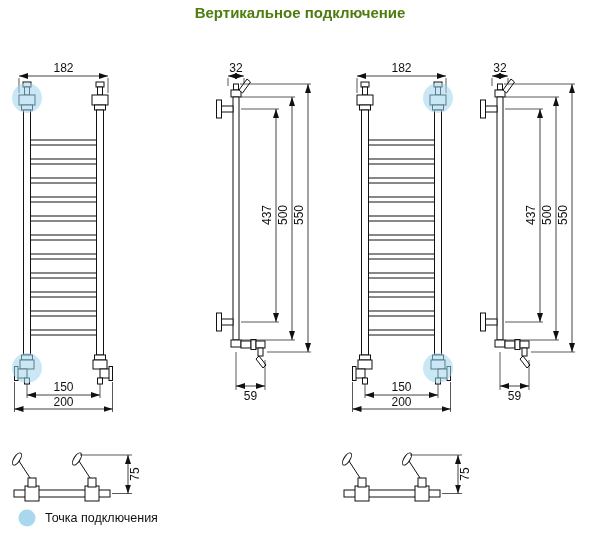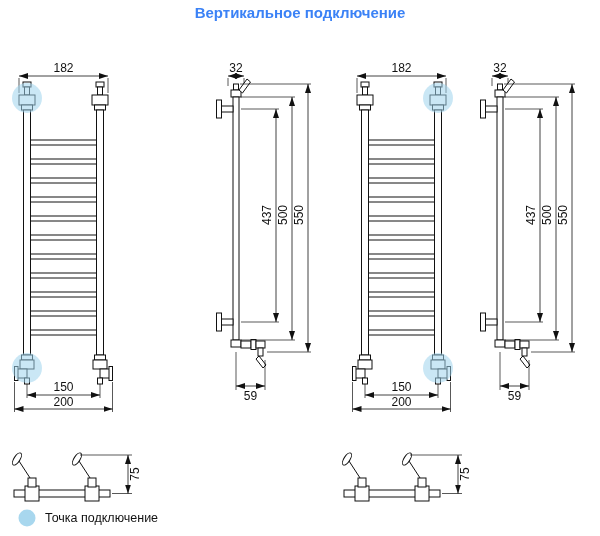--- a/index.html
+++ b/index.html
@@ -1,21 +1,21 @@
 <!DOCTYPE html>
 <html><head>
 <meta charset="utf-8">
 <style>
   * { margin:0; padding:0; box-sizing:border-box; }
   html,body { width:600px; height:536px; background:#ffffff;
               font-family:"Liberation Sans", sans-serif; }
   .page { position:relative; width:600px; height:536px; background:#fff; overflow:hidden; }
   .abs { position:absolute; }
   .title { position:absolute; top:4px; left:0; width:100%; text-align:center;
-           font-size:15px; font-weight:bold; color:#3b82f6; }
+           font-size:15px; font-weight:bold; color:#4d7c0f; }
   text.dimtxt { font-family:"Liberation Sans", sans-serif; font-size:12px; fill:#111;
                 text-anchor:middle; }
   .shape { fill:#ffffff; stroke:#111; stroke-width:1; }
   .ln    { fill:none; stroke:#111; stroke-width:1; }
   .flag  { fill:#ffffff; stroke:#111; stroke-width:1; }
   .dim   { stroke:#111; stroke-width:0.8; marker-start:url(#arrS); marker-end:url(#arrE); }
   .ext   { stroke:#111; stroke-width:0.7; }
   .legend { position:absolute; left:18px; top:509px; display:flex; align-items:center;
             gap:9px; font-size:12.5px; color:#111; }
 </style>
@@ -209,16 +209,16 @@
   </svg>
 
   <svg class="abs" style="left:338px; top:440px;" width="140" height="72" viewBox="0 0 140 72">
     <use href="#sym-top"></use>
   </svg>
 
   <div class="legend">
     <svg width="18" height="18" viewBox="0 0 18 18">
       <circle cx="9" cy="9" r="8.5" fill-opacity="0.9" fill="#9fd3ec"></circle>
     </svg>
-    <span>Точка подключение</span>
+    <span>Точка подключения</span>
   </div>
 
 </div>
 
 </body></html>

